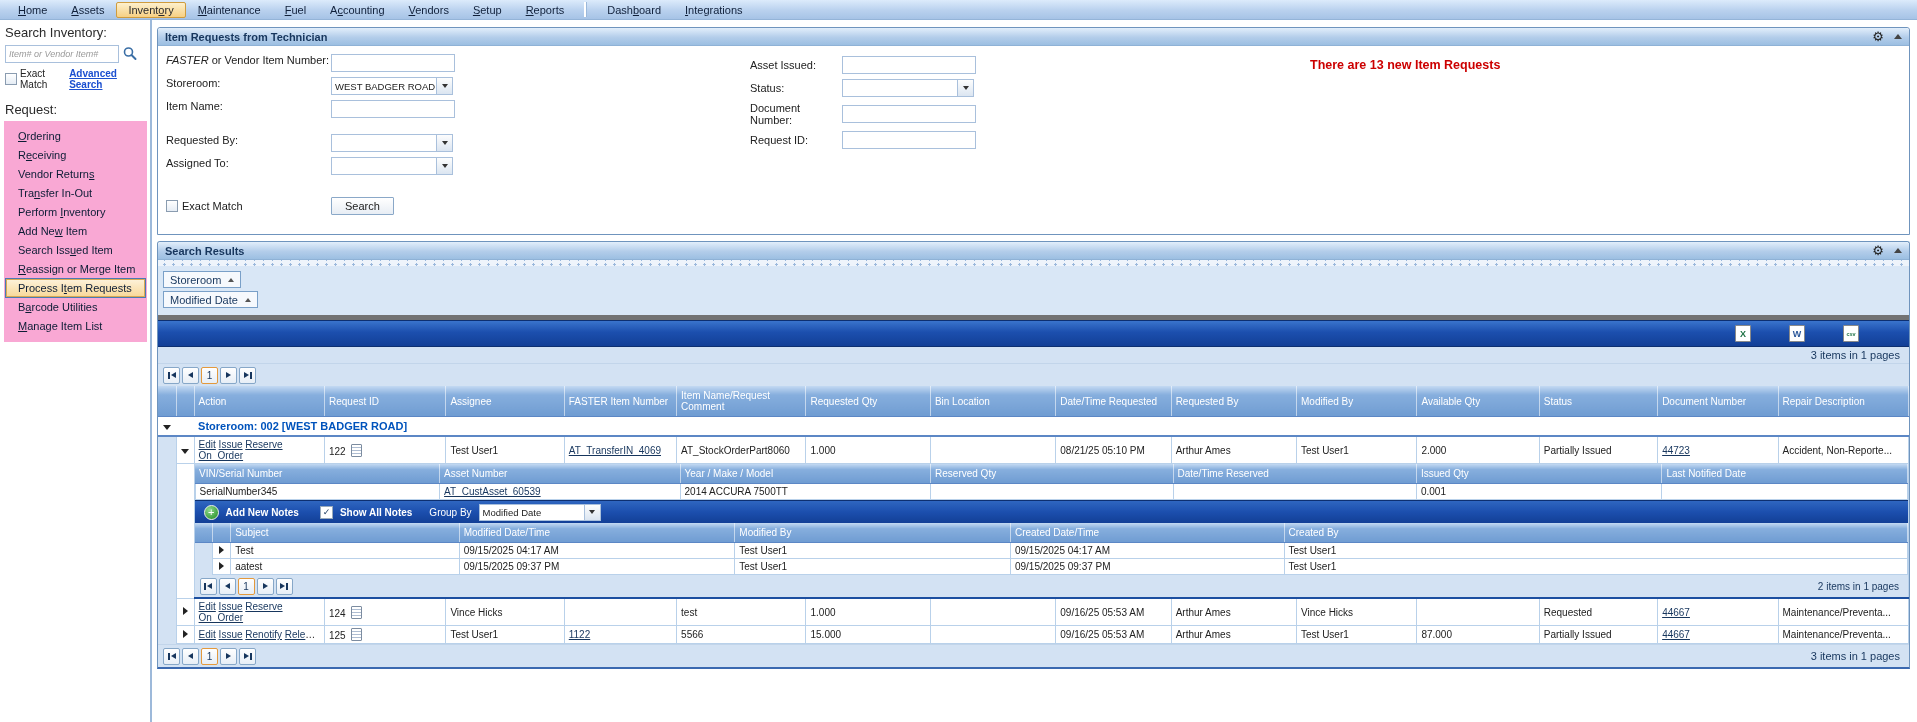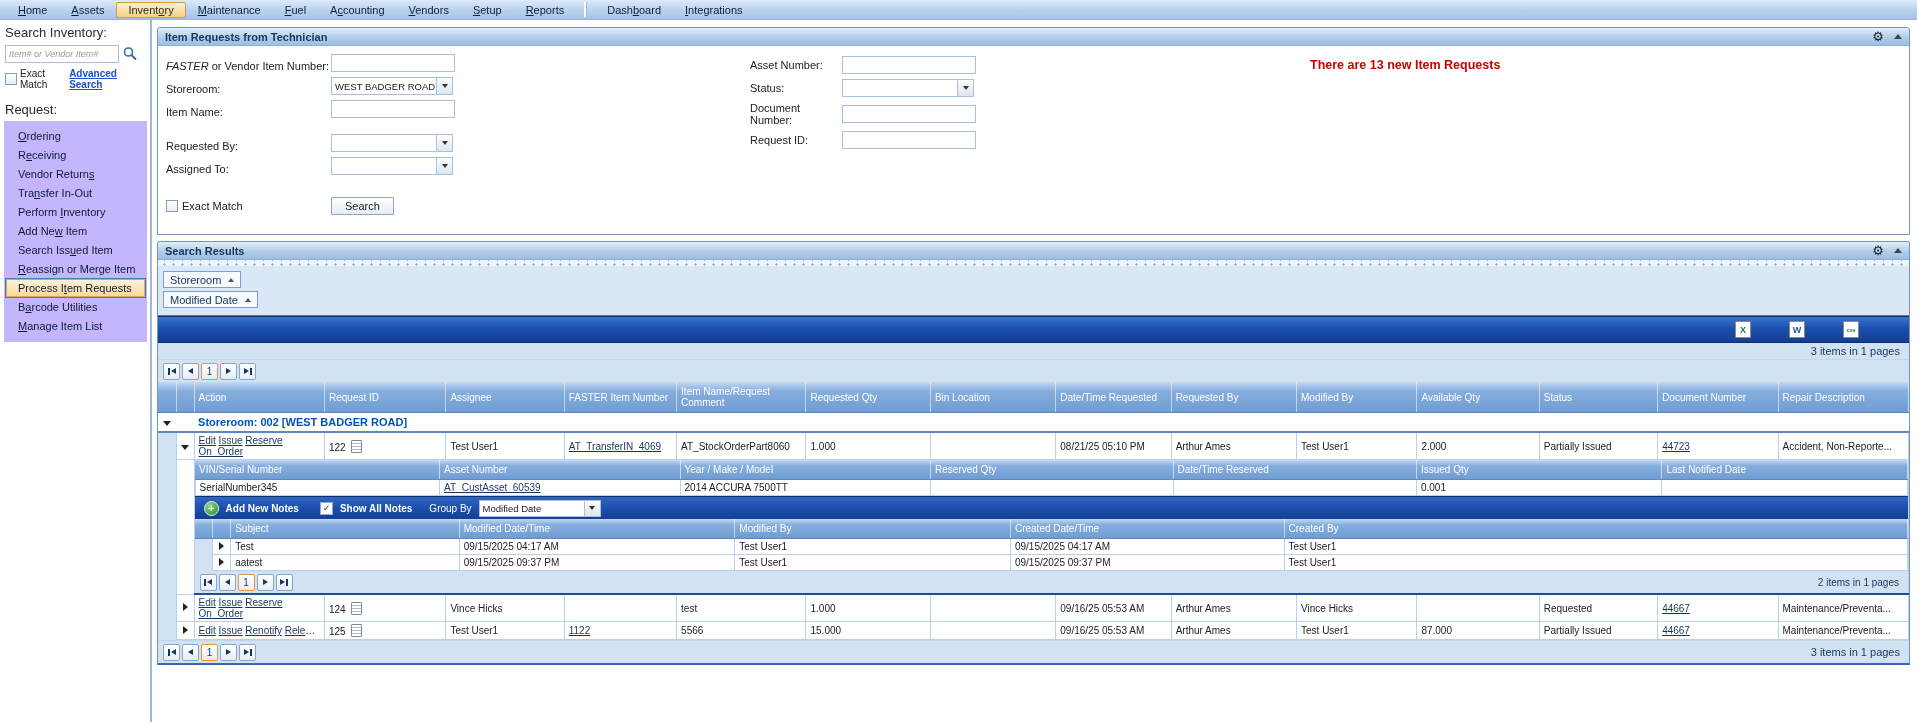--- a/index.html
+++ b/index.html
@@ -23,55 +23,55 @@
   .sb-title{font-size:13px;color:#2b2b2b;margin:1px 0 5px 1px;}
   .sb-search-row{display:flex;align-items:center;gap:3px;margin-left:1px;}
   .sb-input{width:106px;height:16px;border:1px solid #a9c0dc;padding:0 3px;font-family:"Liberation Sans",sans-serif;font-size:9px;}
   .sb-input::placeholder{color:#9a9a9a;font-style:italic;}
   .mag{width:16px;height:16px;flex:none;cursor:pointer;}
   .sb-match-row{display:flex;align-items:center;justify-content:space-between;margin:5px 1px 0 1px;}
   .chk-lab{display:flex;align-items:center;gap:3px;font-size:10px;color:#222;}
   .chk{width:10px;height:10px;border:1px solid #8a9cb0;background:linear-gradient(#fff,#e6edf5);display:inline-block;flex:none;}
   .adv-link{color:#1b4fd0;font-size:10px;font-weight:bold;text-decoration:underline;cursor:pointer;}
   .actions-title{font-size:13px;color:#2b2b2b;margin:12px 0 4px 1px;}
-  .actions-panel{background:#c4b5fd;padding:5px 0 6px 0;}
+  .actions-panel{background:#f9a8d4;padding:5px 0 6px 0;}
   .action-item{padding:3px 2px 3px 12px;margin:1px 2px;color:#0c1c35;cursor:pointer;white-space:nowrap;}
   .action-item .u{text-decoration:underline;}
   .action-item.selected{background:linear-gradient(#fdf1d8,#f8d99c);border:1px solid #d8a953;box-shadow:0 0 0 1px #4a7ab5;padding:2px 2px 2px 11px;}
   
   .panel{border:1px solid #6f94bd;border-radius:3px 3px 0 0;background:#fff;margin-bottom:6px;}
   .panel-hd{height:17px;background:linear-gradient(#e2eefb,#b3cdea 55%,#9cbfe2);
     display:flex;align-items:center;justify-content:space-between;padding:0 7px;
     border-bottom:1px solid #8fb2d6;border-radius:3px 3px 0 0;}
   .panel-title{font-weight:bold;color:#17365d;font-size:11px;}
   .panel-tools{display:flex;align-items:center;gap:10px;}
   .gear{font-size:13px;line-height:1;color:#222;cursor:pointer;}
   .tri-up-sm{width:0;height:0;border-left:4px solid transparent;border-right:4px solid transparent;border-bottom:5px solid #444;cursor:pointer;}
   
   .form-area{position:relative;min-height:174px;padding:8px 0 6px 8px;}
-  .frow{display:flex;align-items:flex-end;margin-bottom:5px;}
+  .frow{display:flex;align-items:flex-start;margin-bottom:5px;}
   .flabel{width:165px;color:#222;flex:none;}
   .fi{font-style:italic;}
   .tinput{width:116px;height:16px;border:1px solid #a9c0dc;background:#fff;padding:0 3px;font-size:10px;font-family:"Liberation Sans",sans-serif;}
   .dsel{height:18px;background:#fff;border:1px solid #a9c0dc;display:flex;align-items:center;cursor:pointer;box-sizing:border-box;}
   .dsel .val{flex:1;padding:0 3px;font-size:9.5px;color:#222;white-space:nowrap;overflow:hidden;}
   .drop-btn{width:15px;height:100%;background:linear-gradient(#fdfdfd,#dbe5f1);border-left:1px solid #a9c0dc;display:flex;align-items:center;justify-content:center;flex:none;}
   .tri-dn-sm{width:0;height:0;border-left:3.5px solid transparent;border-right:3.5px solid transparent;border-top:4px solid #333;}
   .gap-lg{margin-bottom:16px;}
   .rcol{position:absolute;left:592px;top:10px;width:300px;}
   .rrow{display:flex;align-items:center;margin-bottom:5px;}
   .rlabel{width:92px;color:#222;flex:none;line-height:12px;}
   .alert-red{position:absolute;left:1152px;top:12px;color:#cc0000;font-weight:bold;font-size:12.5px;}
   .bottom-row{display:flex;align-items:center;margin-top:22px;}
   .bm{width:165px;display:flex;align-items:center;gap:4px;}
   .btn{padding:2px 13px;border:1px solid #8aa8c8;border-radius:1px;background:linear-gradient(#fff,#e7edf4);font-size:11px;color:#222;cursor:pointer;font-family:"Liberation Sans",sans-serif;}
   
   .panel.results{border-bottom:2px solid #3b69b0;margin-bottom:0;}
   .dot-sep{height:6px;background:#eef4fb;background-image:radial-gradient(circle,#9ab8dc 1px,transparent 1.2px);background-size:9px 5px;background-position:2px 2px;}
-  .group-area{background:#d9e7f6;padding:5px 0 4px 5px;border-bottom:1px solid #737373;}
+  .group-area{background:#d9e7f6;padding:5px 0 4px 5px;border-bottom:5px solid #737373;}
   .chip{display:inline-flex;align-items:center;gap:7px;background:#f6f9fd;border:1px solid #7aa0c8;height:15px;padding:0 6px;color:#17365d;cursor:pointer;margin-bottom:3px;}
   .chip-tri{width:0;height:0;border-left:3.5px solid transparent;border-right:3.5px solid transparent;border-bottom:4.5px solid #555;}
   .dark-bar{height:25px;background:linear-gradient(#3a74cc,#1c4fae 45%,#123f96);border-top:1px solid #0d2f70;border-bottom:1px solid #0d2f70;
     display:flex;align-items:center;justify-content:flex-end;gap:38px;padding-right:50px;}
   .xicon{width:14px;height:15px;background:#fff;border:1px solid #8a8a8a;border-radius:1px;display:flex;align-items:center;justify-content:center;cursor:pointer;font-weight:bold;}
   .xicon.excel{color:#1e7145;font-size:9px;}
   .xicon.word{color:#2b579a;font-size:9px;}
   .xicon.csv{color:#1e7145;font-size:5.5px;}
   .status-row{height:16px;line-height:16px;background:#d3e2f3;text-align:right;padding-right:9px;color:#17365d;border-bottom:1px solid #c2d5ea;}
   .pager-row{height:22px;background:#d3e2f3;display:flex;align-items:center;gap:2px;padding-left:5px;}
@@ -213,21 +213,21 @@
         <div class="bottom-row">
           <span class="bm">
               <span class="chk"></span>
               <span>Exact Match</span>
             </span>
           <button class="btn">Search</button>
         </div>
 
         <div class="rcol">
           <div class="rrow">
-            <span class="rlabel">Asset Number:</span>
+            <span class="rlabel">Asset Issued:</span>
             <input class="tinput" style="width: 126px;">
           </div>
           <div class="rrow">
             <span class="rlabel">Status:</span>
             <span class="dsel" style="width:132px;">
               <span class="val"></span>
               <span class="drop-btn">
                   <span class="tri-dn-sm"></span>
                 </span>
             </span>

